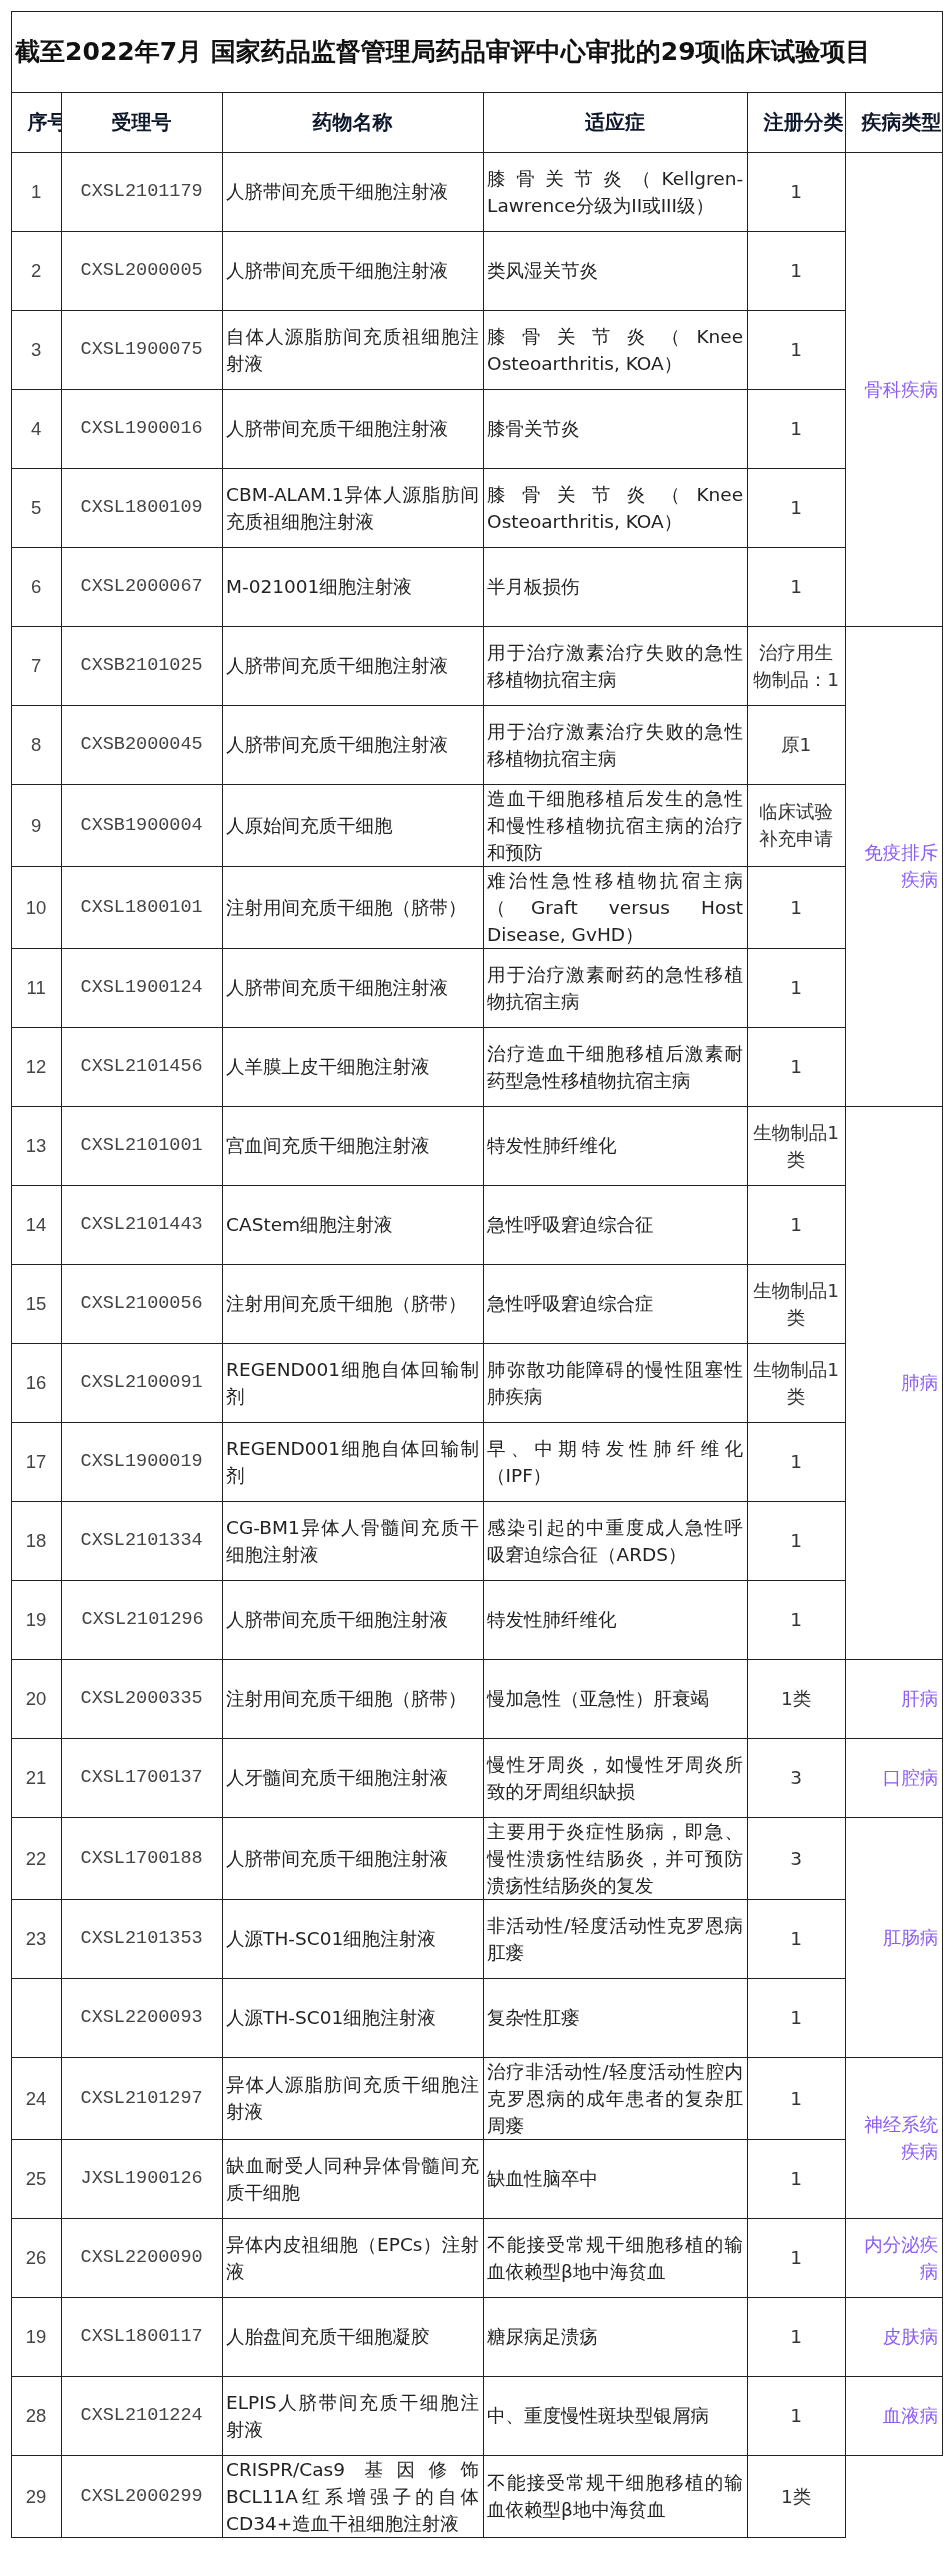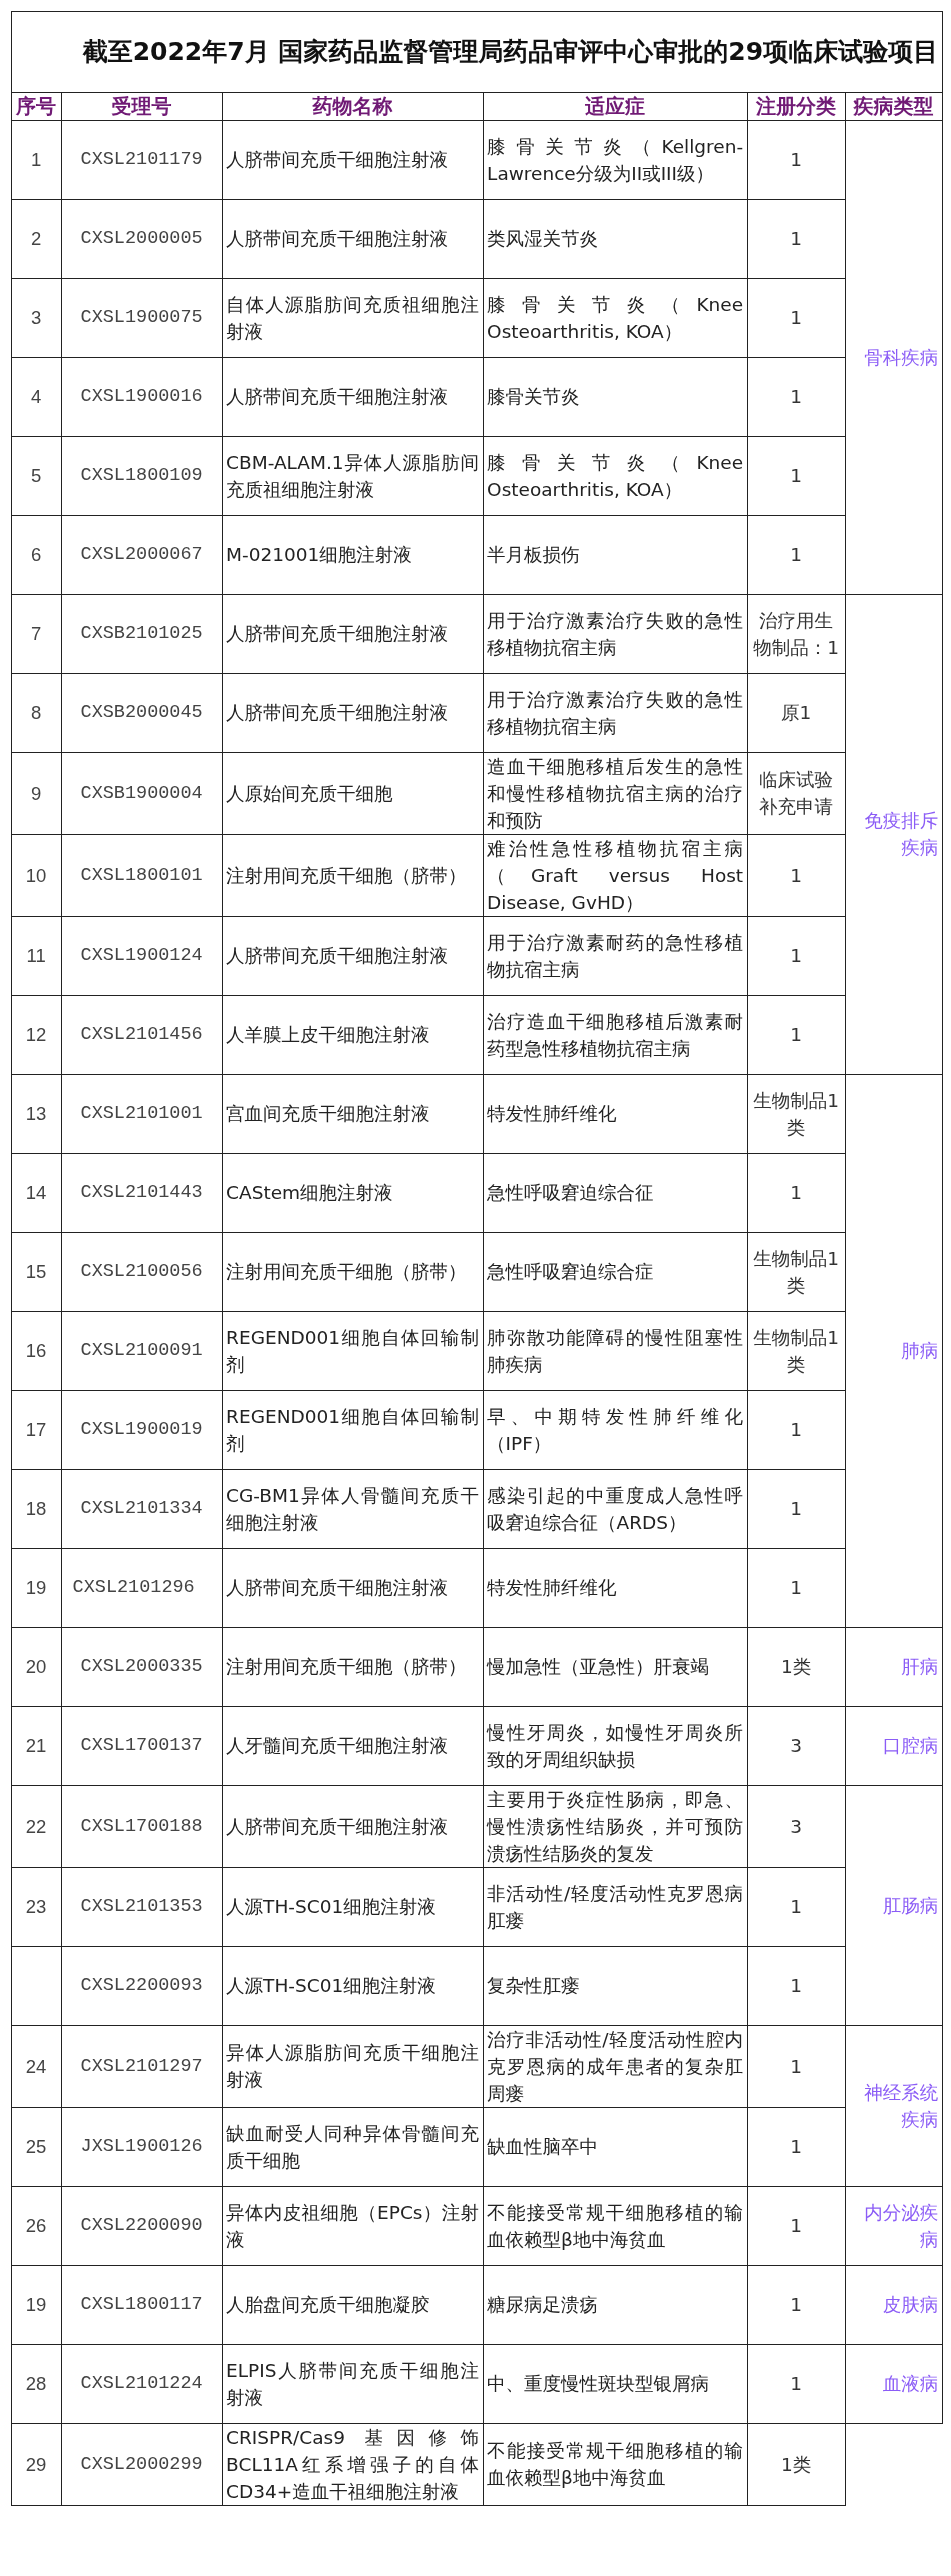--- a/index.html
+++ b/index.html
@@ -6,29 +6,29 @@
   body { width: 952px; height: 2576px; position: relative; overflow: hidden;
          font-family: "DejaVu Sans", "Liberation Sans", sans-serif; color: #1a1a1a; }
   table.grid {
     position: absolute; left: 10.6px; top: 10.6px;
     width: 931px; border-collapse: collapse; table-layout: fixed;
   }
   table.grid td, table.grid th {
     border: 1.8px solid #222; padding: 0 3.5px; vertical-align: middle;
     font-size: 18.5px; line-height: 27px; overflow: hidden;
   }
-  .title-cell { height: 80px; text-align: right; font-weight: bold; font-size: 25px !important;
+  .title-cell { height: 80px; text-align: left; font-weight: bold; font-size: 25px !important;
                 color: #111; letter-spacing: 0px; }
-  .head th { height: 26.4px; font-weight: bold; font-size: 20px !important; color: #701a75; text-align: center;
-             padding: 0 !important; white-space: nowrap; }
+  .head th { height: 26.4px; font-weight: bold; font-size: 20px !important; color: #0f172a; text-align: center;
+             padding: 16px !important; white-space: nowrap; }
   tr.row td { height: 78px; }
   .c-just { text-align: justify; text-align-last: left; color: #222; }
   .c-num { text-align: center; color: #444; font-family: "Liberation Sans", sans-serif; }
   .c-id { text-align: center; color: #444; font-family: Liberation Mono, monospace; font-size: 18.5px; }
-  .c-id.left { text-align: left; padding-left: 11px; }
+  .c-id.left { text-align: left; padding-left: 20px; }
   .c-cat { text-align: center; color: #333; }
   .c-group { text-align: right; color: #8b5cf6; }
 </style>
 </head>
 <body>
 
 <table class="grid">
   <colgroup>
     <col style="width:50px">
     <col style="width:161px">

